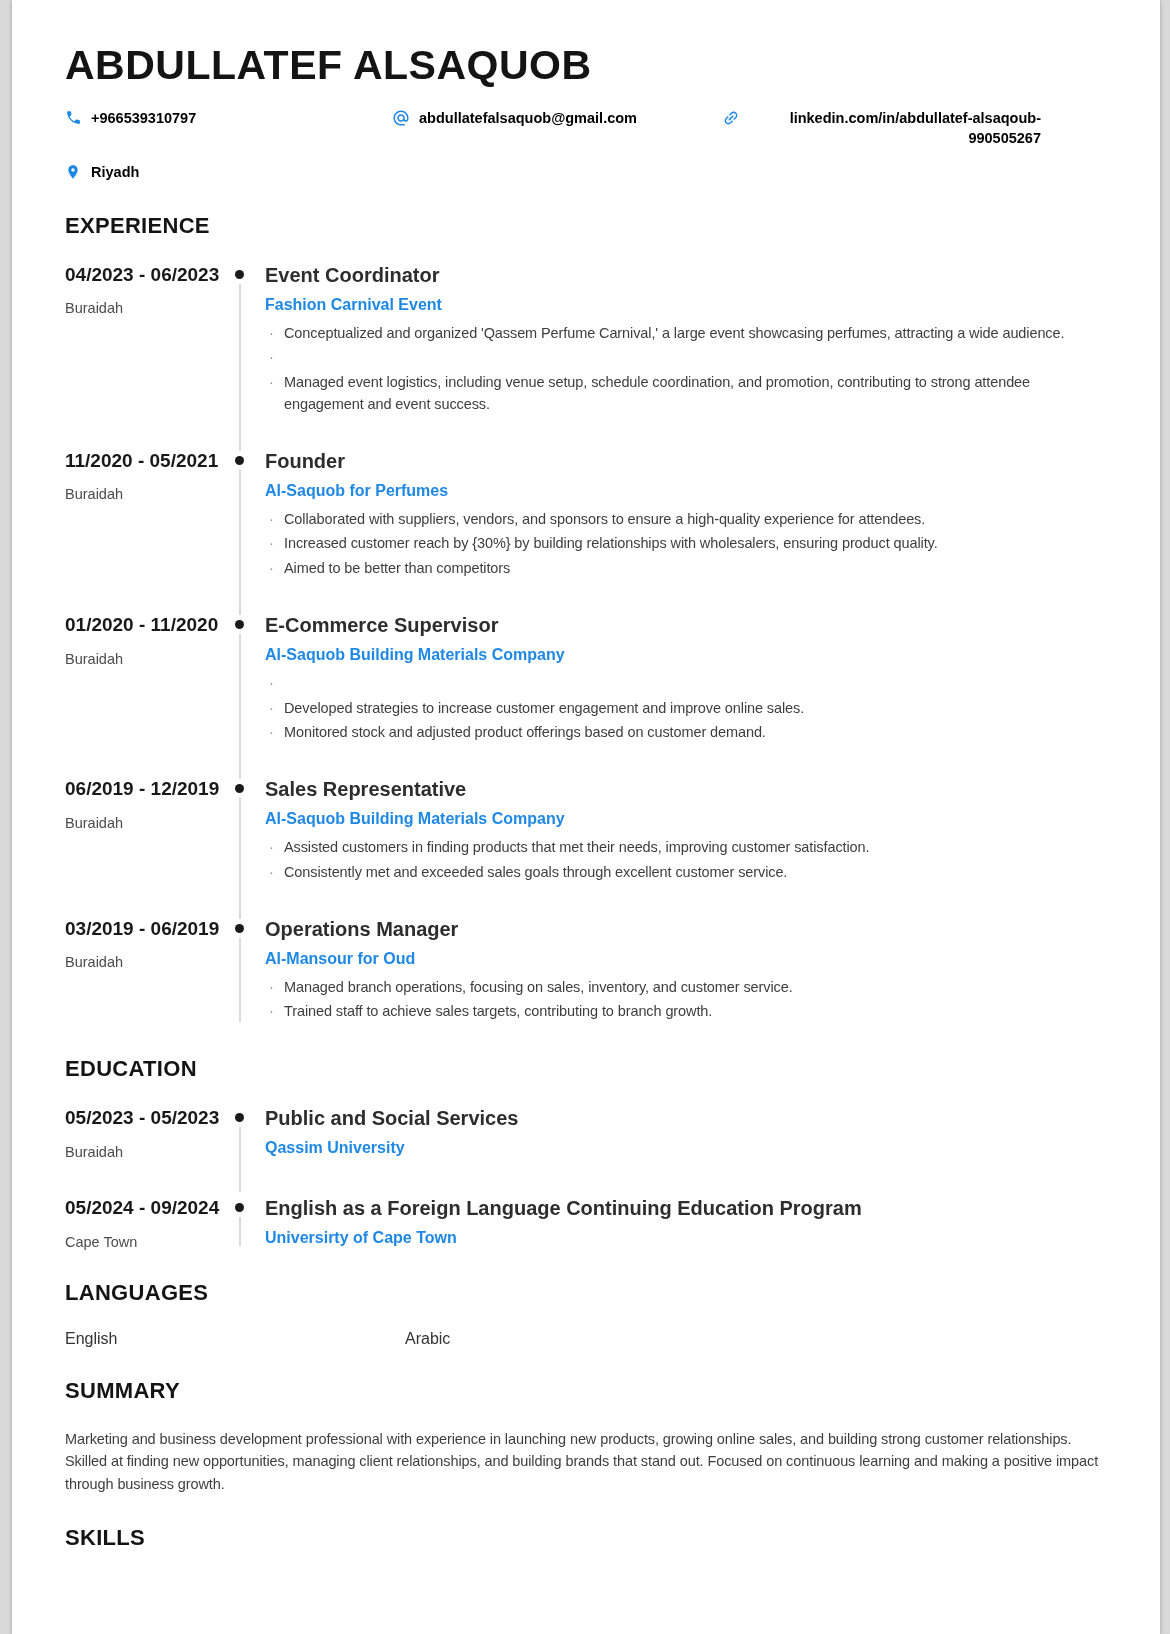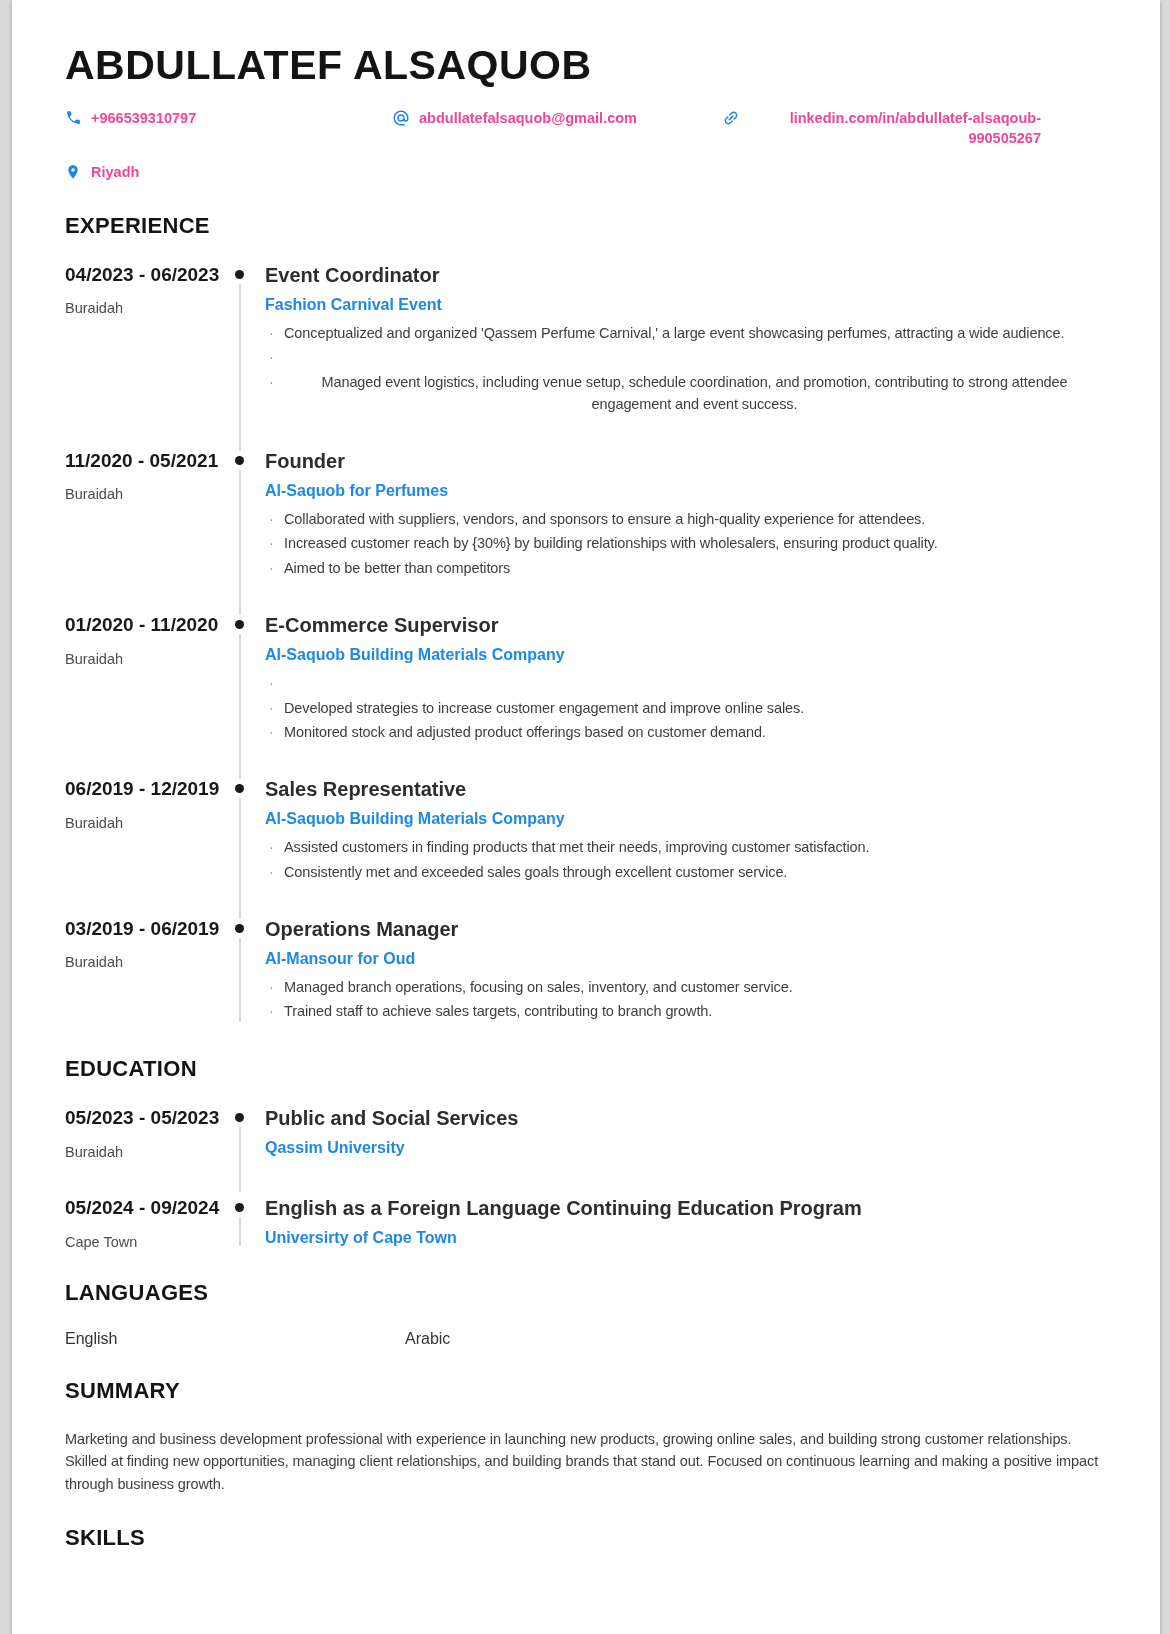--- a/index.html
+++ b/index.html
@@ -30,21 +30,21 @@
     grid-template-columns: 327px 330px 1fr;
     row-gap: 15px;
     margin-bottom: 26px;
   }
   .contact-item {
     display: flex;
     align-items: flex-start;
     gap: 9px;
     font-size: 14.5px;
     font-weight: 700;
-    color: #ec4899;
+    color: #000000;
     line-height: 1.35;
     text-decoration: none;
   }
   .contact-item .cicon { flex: 0 0 17px; height: 18px; margin-top: 0px; }
   .contact-item.loc-row { grid-column: 1; text-align: right; }
   .linkedin-text { display: inline-block; width: 292px; overflow-wrap: break-word; text-align: right; }
   .cicon svg { display: block; }
 
   
   .section { margin-top: 30px; }
@@ -89,21 +89,20 @@
   }
   .bullets { margin-top: 9px; }
   .bullet { display: flex; gap: 6px; margin-bottom: 3px; }
   .bullet .marker {
     flex: 0 0 13px; text-align: center;
     color: #8f8f8f; font-size: 14.5px; line-height: 1.5;
   }
   .bullet .btext {
     font-size: 14.5px; color: #3e3e3e; line-height: 1.5;
     letter-spacing: -0.1px;
-    text-align: center;
   }
 
   
   .summary-text {
     font-size: 14.5px; color: #3e3e3e; line-height: 1.56;
     letter-spacing: -0.1px;
   }
 
   
   .lang-row { display: flex; }

